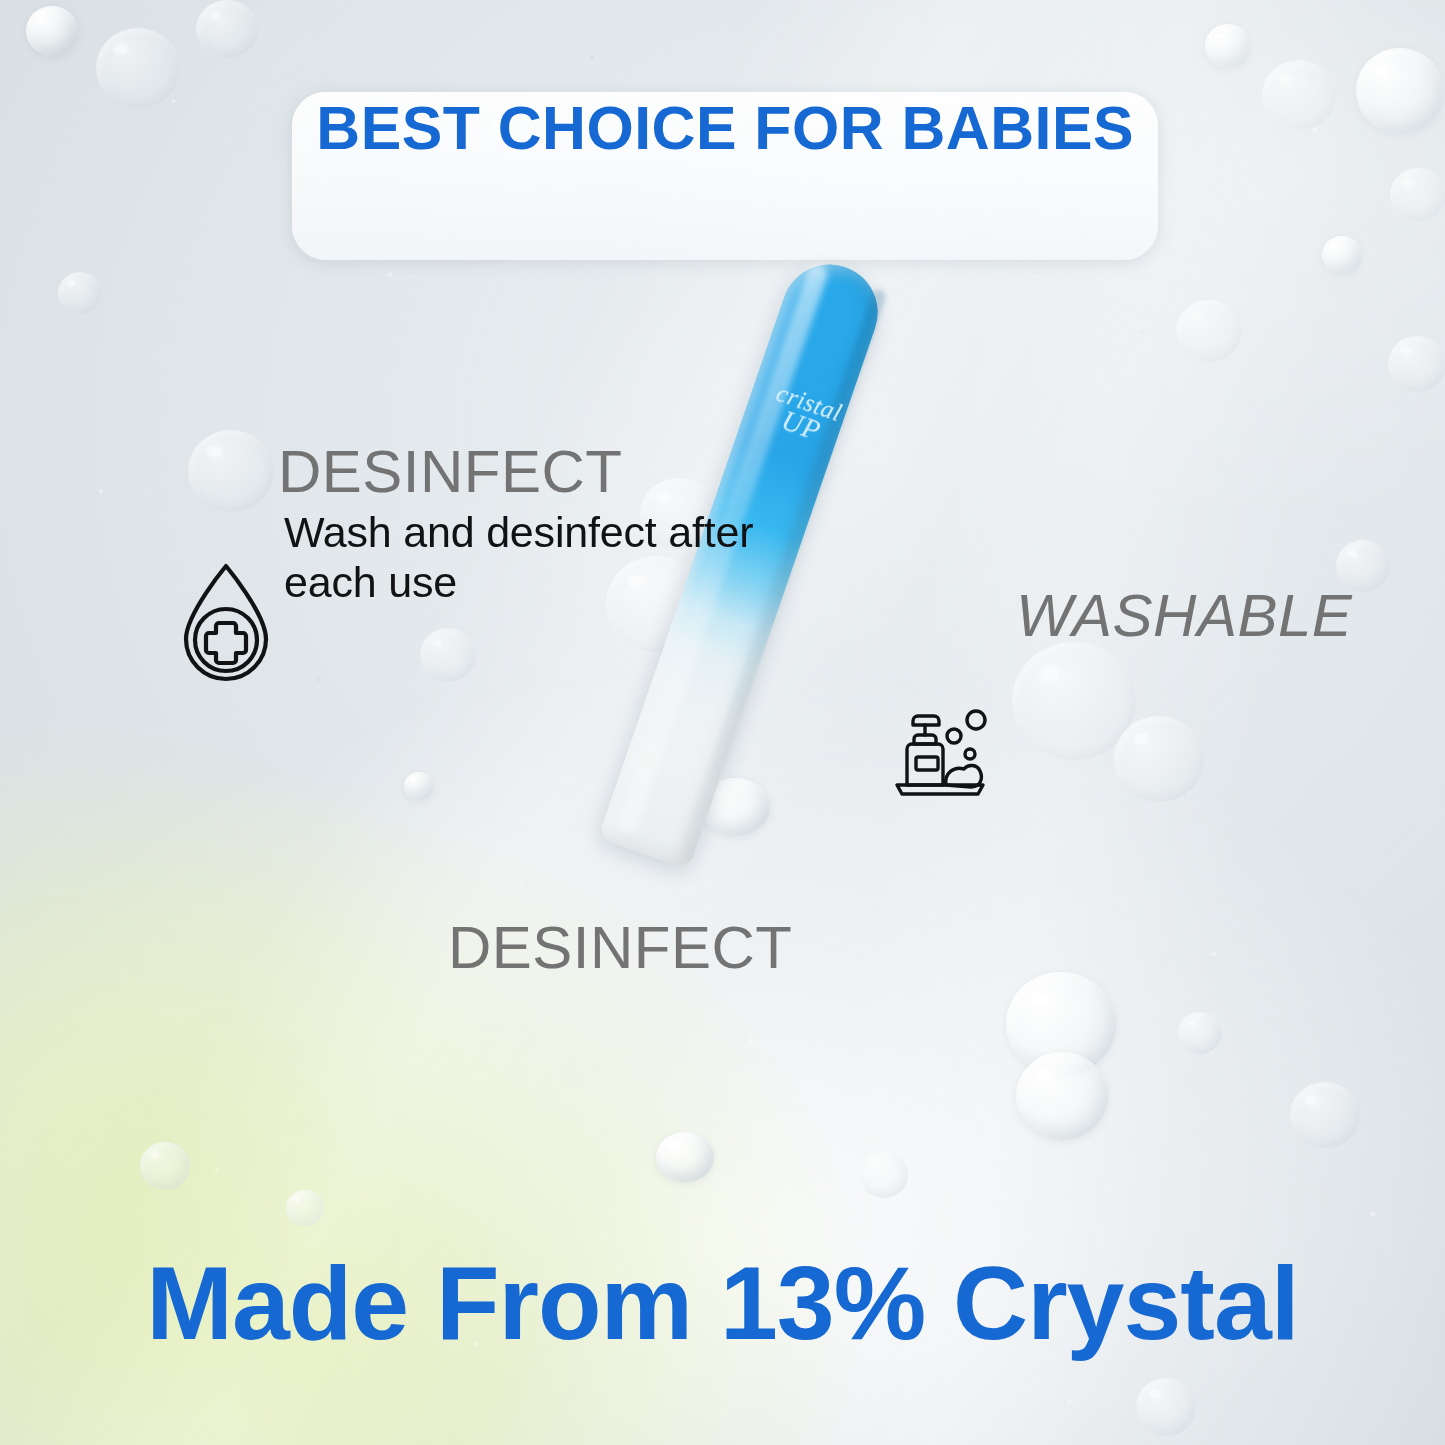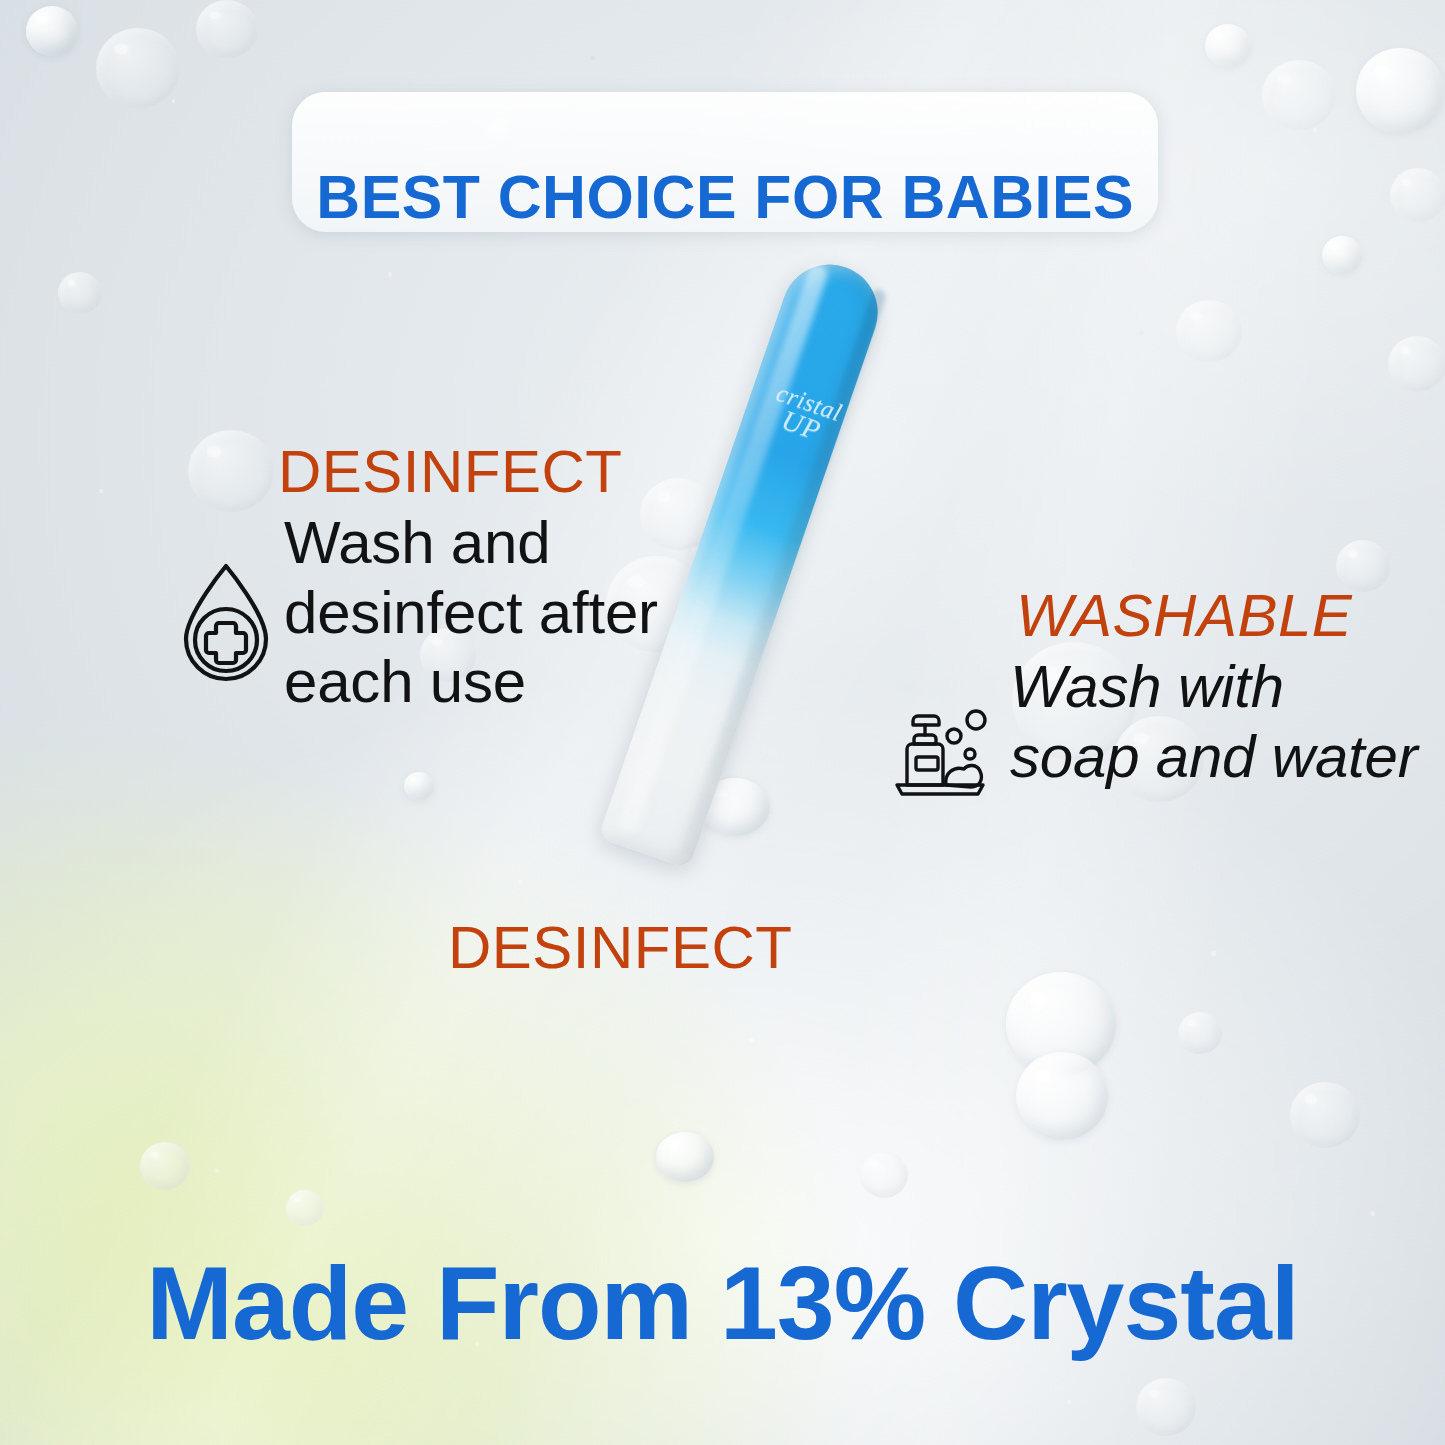--- a/index.html
+++ b/index.html
@@ -97,27 +97,27 @@
       inset 3px 4px 8px rgba(255,255,255,0.5);
   }
   .bubble.faint::after { opacity: 0.45; }
 
   
   .badge {
     position: absolute;
     left: 292px;
     top: 92px;
     width: 866px;
-    height: 140px;
+    height: 168px;
     border-radius: 34px;
     background:
       linear-gradient(180deg, rgba(255,255,255,0.93) 0%, rgba(252,253,254,0.86) 45%, rgba(245,248,250,0.84) 100%);
     box-shadow: 0 3px 16px rgba(150,165,177,0.28), inset 0 1px 0 rgba(255,255,255,0.9);
     display: flex;
-    align-items: flex-end;
+    align-items: flex-start;
     justify-content: center;
   }
   .badge-text {
     font-family: "Liberation Sans", sans-serif;
     font-weight: bold;
     font-size: 62px;
     letter-spacing: 0.5px;
     color: #1668d2;
     white-space: nowrap;
     transform: scaleX(0.98);
@@ -192,31 +192,31 @@
   }
   .file-brand .b1 { display: block; font-size: 25px; letter-spacing: 0.5px; }
   .file-brand .b2 { display: block; font-size: 28px; letter-spacing: 1px; }
 
   
   .feature { position: absolute; }
   .feature-title {
     font-family: "Liberation Sans", sans-serif;
     font-size: 60px;
     font-weight: normal;
-    color: #c2410c;
+    color: #737373;
     letter-spacing: 0.5px;
     line-height: 1;
     margin: 0 0 6px 0;
     white-space: nowrap;
   }
   .feature-row { display: flex; align-items: flex-start; }
   .feature-icon { flex: 0 0 auto; }
   .feature-desc {
     font-family: "Liberation Sans", sans-serif;
-    font-size: 60px;
+    font-size: 43px;
     font-weight: normal;
     color: #101214;
     line-height: 1.16;
     letter-spacing: -0.2px;
   }
 
   #feat-desinfect { left: 178px; top: 442px; width: 620px; }
   #feat-desinfect .feature-title { margin-left: 100px; }
   #feat-desinfect .feature-icon { margin: 52px 10px 0 0; }
 
@@ -328,21 +328,20 @@
 
           <path d="M58 85 c-2 -12 8 -19 18 -16 c4 -5 13 -5 16 2 c4 9 -1 16 -9 16 z"></path>
 
           <path d="M9 85 h86 l-5 9 h-76 z"></path>
 
           <circle cx="66" cy="36" r="7"></circle>
           <circle cx="88" cy="20" r="9"></circle>
           <circle cx="82" cy="54" r="5"></circle>
         </svg>
       </div>
-      <div class="feature-desc">Wash with soap and water</div>
     </div>
   </div>
 
   <div class="feature" id="feat-hygienic">
     <div class="feature-title">DESINFECT</div>
   </div>
 
   <div class="footline">
     <span>Made From </span><span class="strong">13% Crystal</span>
   </div>

